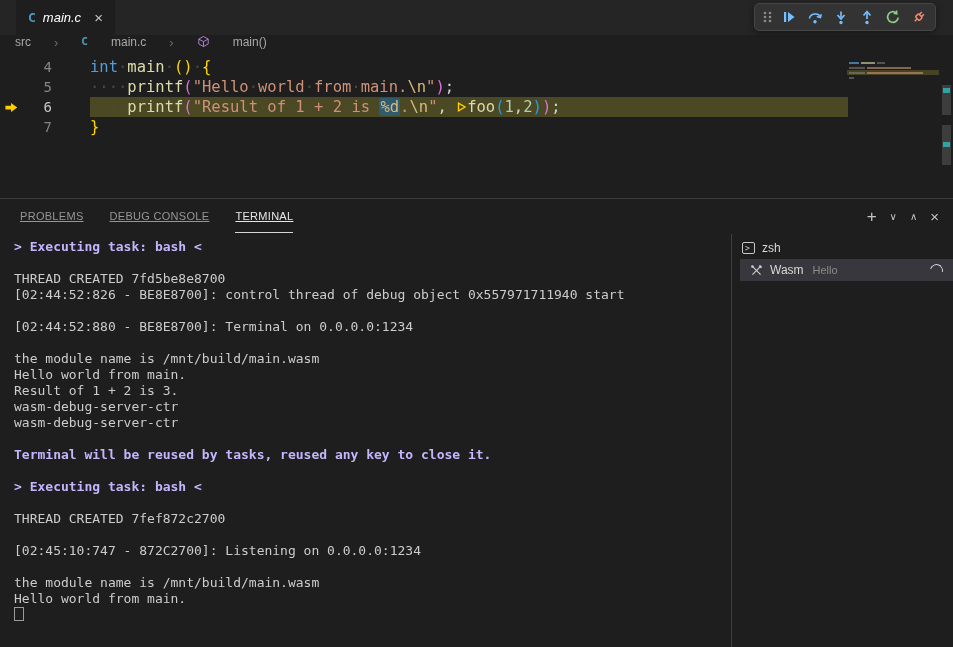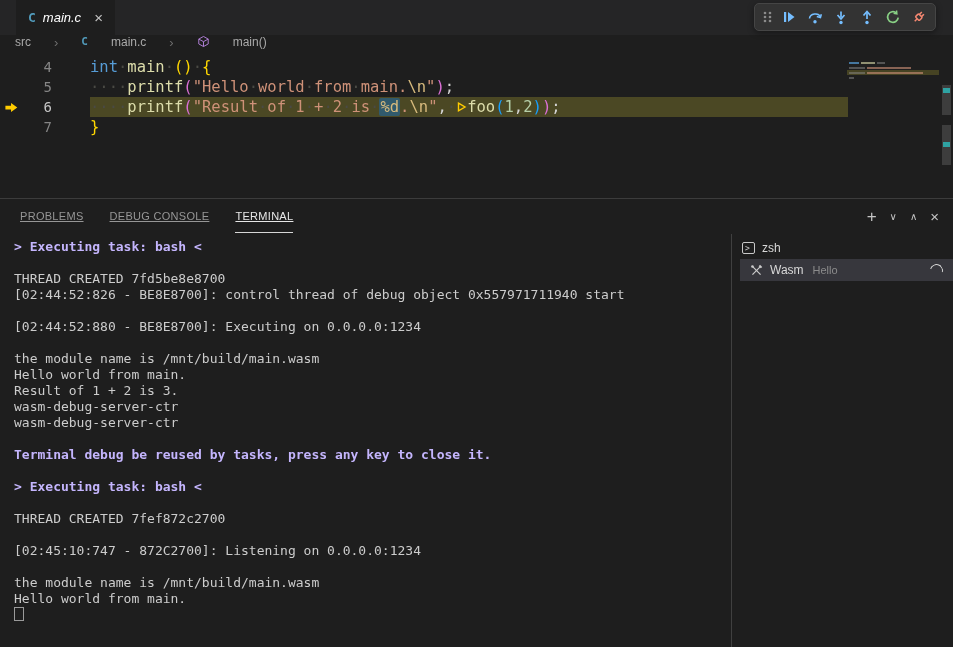--- a/index.html
+++ b/index.html
@@ -206,29 +206,29 @@
         <span class="pa-close">×</span>
       </span>
     </div>
 
     <div class="terminal-output">
         <div class="term-line bold">&gt; Executing task: bash &lt;</div>
         <div class="term-line"></div>
         <div class="term-line">THREAD CREATED 7fd5be8e8700</div>
         <div class="term-line">[02:44:52:826 - BE8E8700]: control thread of debug object 0x557971711940 start</div>
         <div class="term-line"></div>
-        <div class="term-line">[02:44:52:880 - BE8E8700]: Executing on 0.0.0.0:1234</div>
+        <div class="term-line">[02:44:52:880 - BE8E8700]: Terminal on 0.0.0.0:1234</div>
         <div class="term-line"></div>
         <div class="term-line">the module name is /mnt/build/main.wasm</div>
         <div class="term-line">Hello world from main.</div>
         <div class="term-line">Result of 1 + 2 is 3.</div>
         <div class="term-line">wasm-debug-server-ctr</div>
         <div class="term-line">wasm-debug-server-ctr</div>
         <div class="term-line"></div>
-        <div class="term-line bold">Terminal debug be reused by tasks, press any key to close it.</div>
+        <div class="term-line bold">Terminal will be reused by tasks, reused any key to close it.</div>
         <div class="term-line"></div>
         <div class="term-line bold">&gt; Executing task: bash &lt;</div>
         <div class="term-line"></div>
         <div class="term-line">THREAD CREATED 7fef872c2700</div>
         <div class="term-line"></div>
         <div class="term-line">[02:45:10:747 - 872C2700]: Listening on 0.0.0.0:1234</div>
         <div class="term-line"></div>
         <div class="term-line">the module name is /mnt/build/main.wasm</div>
         <div class="term-line">Hello world from main.</div>
         <div class="term-line"><span class="term-cursor"></span></div>

